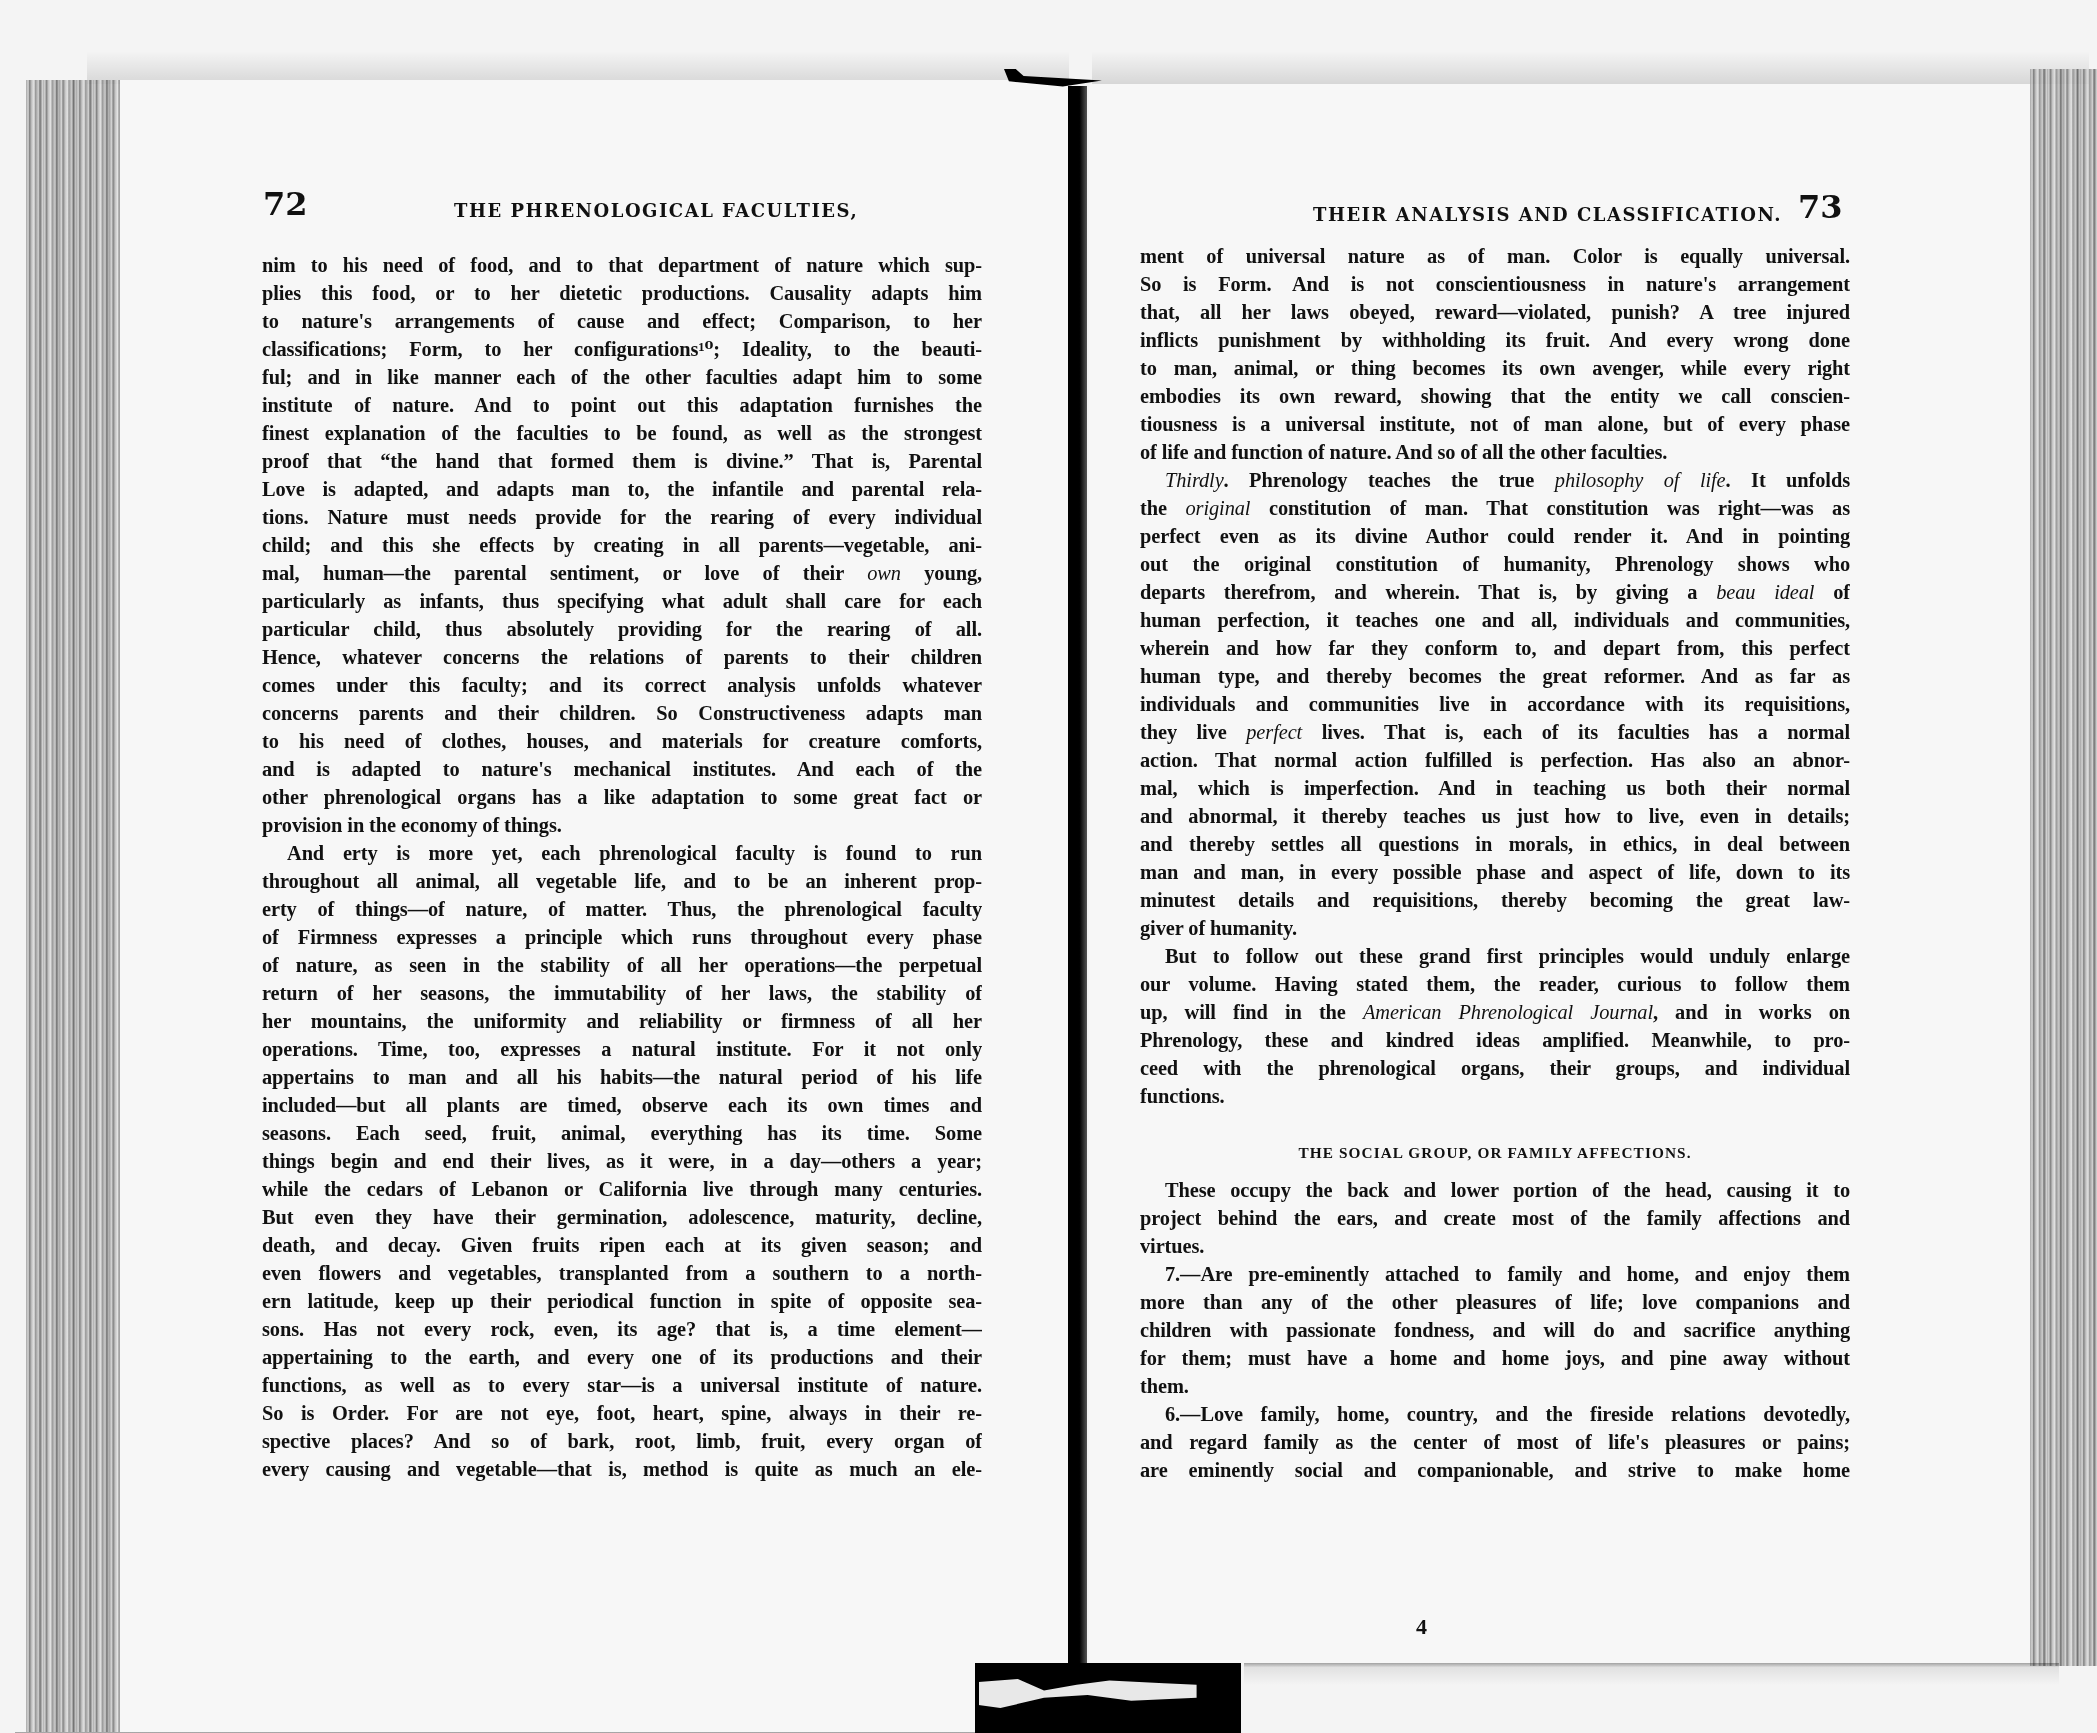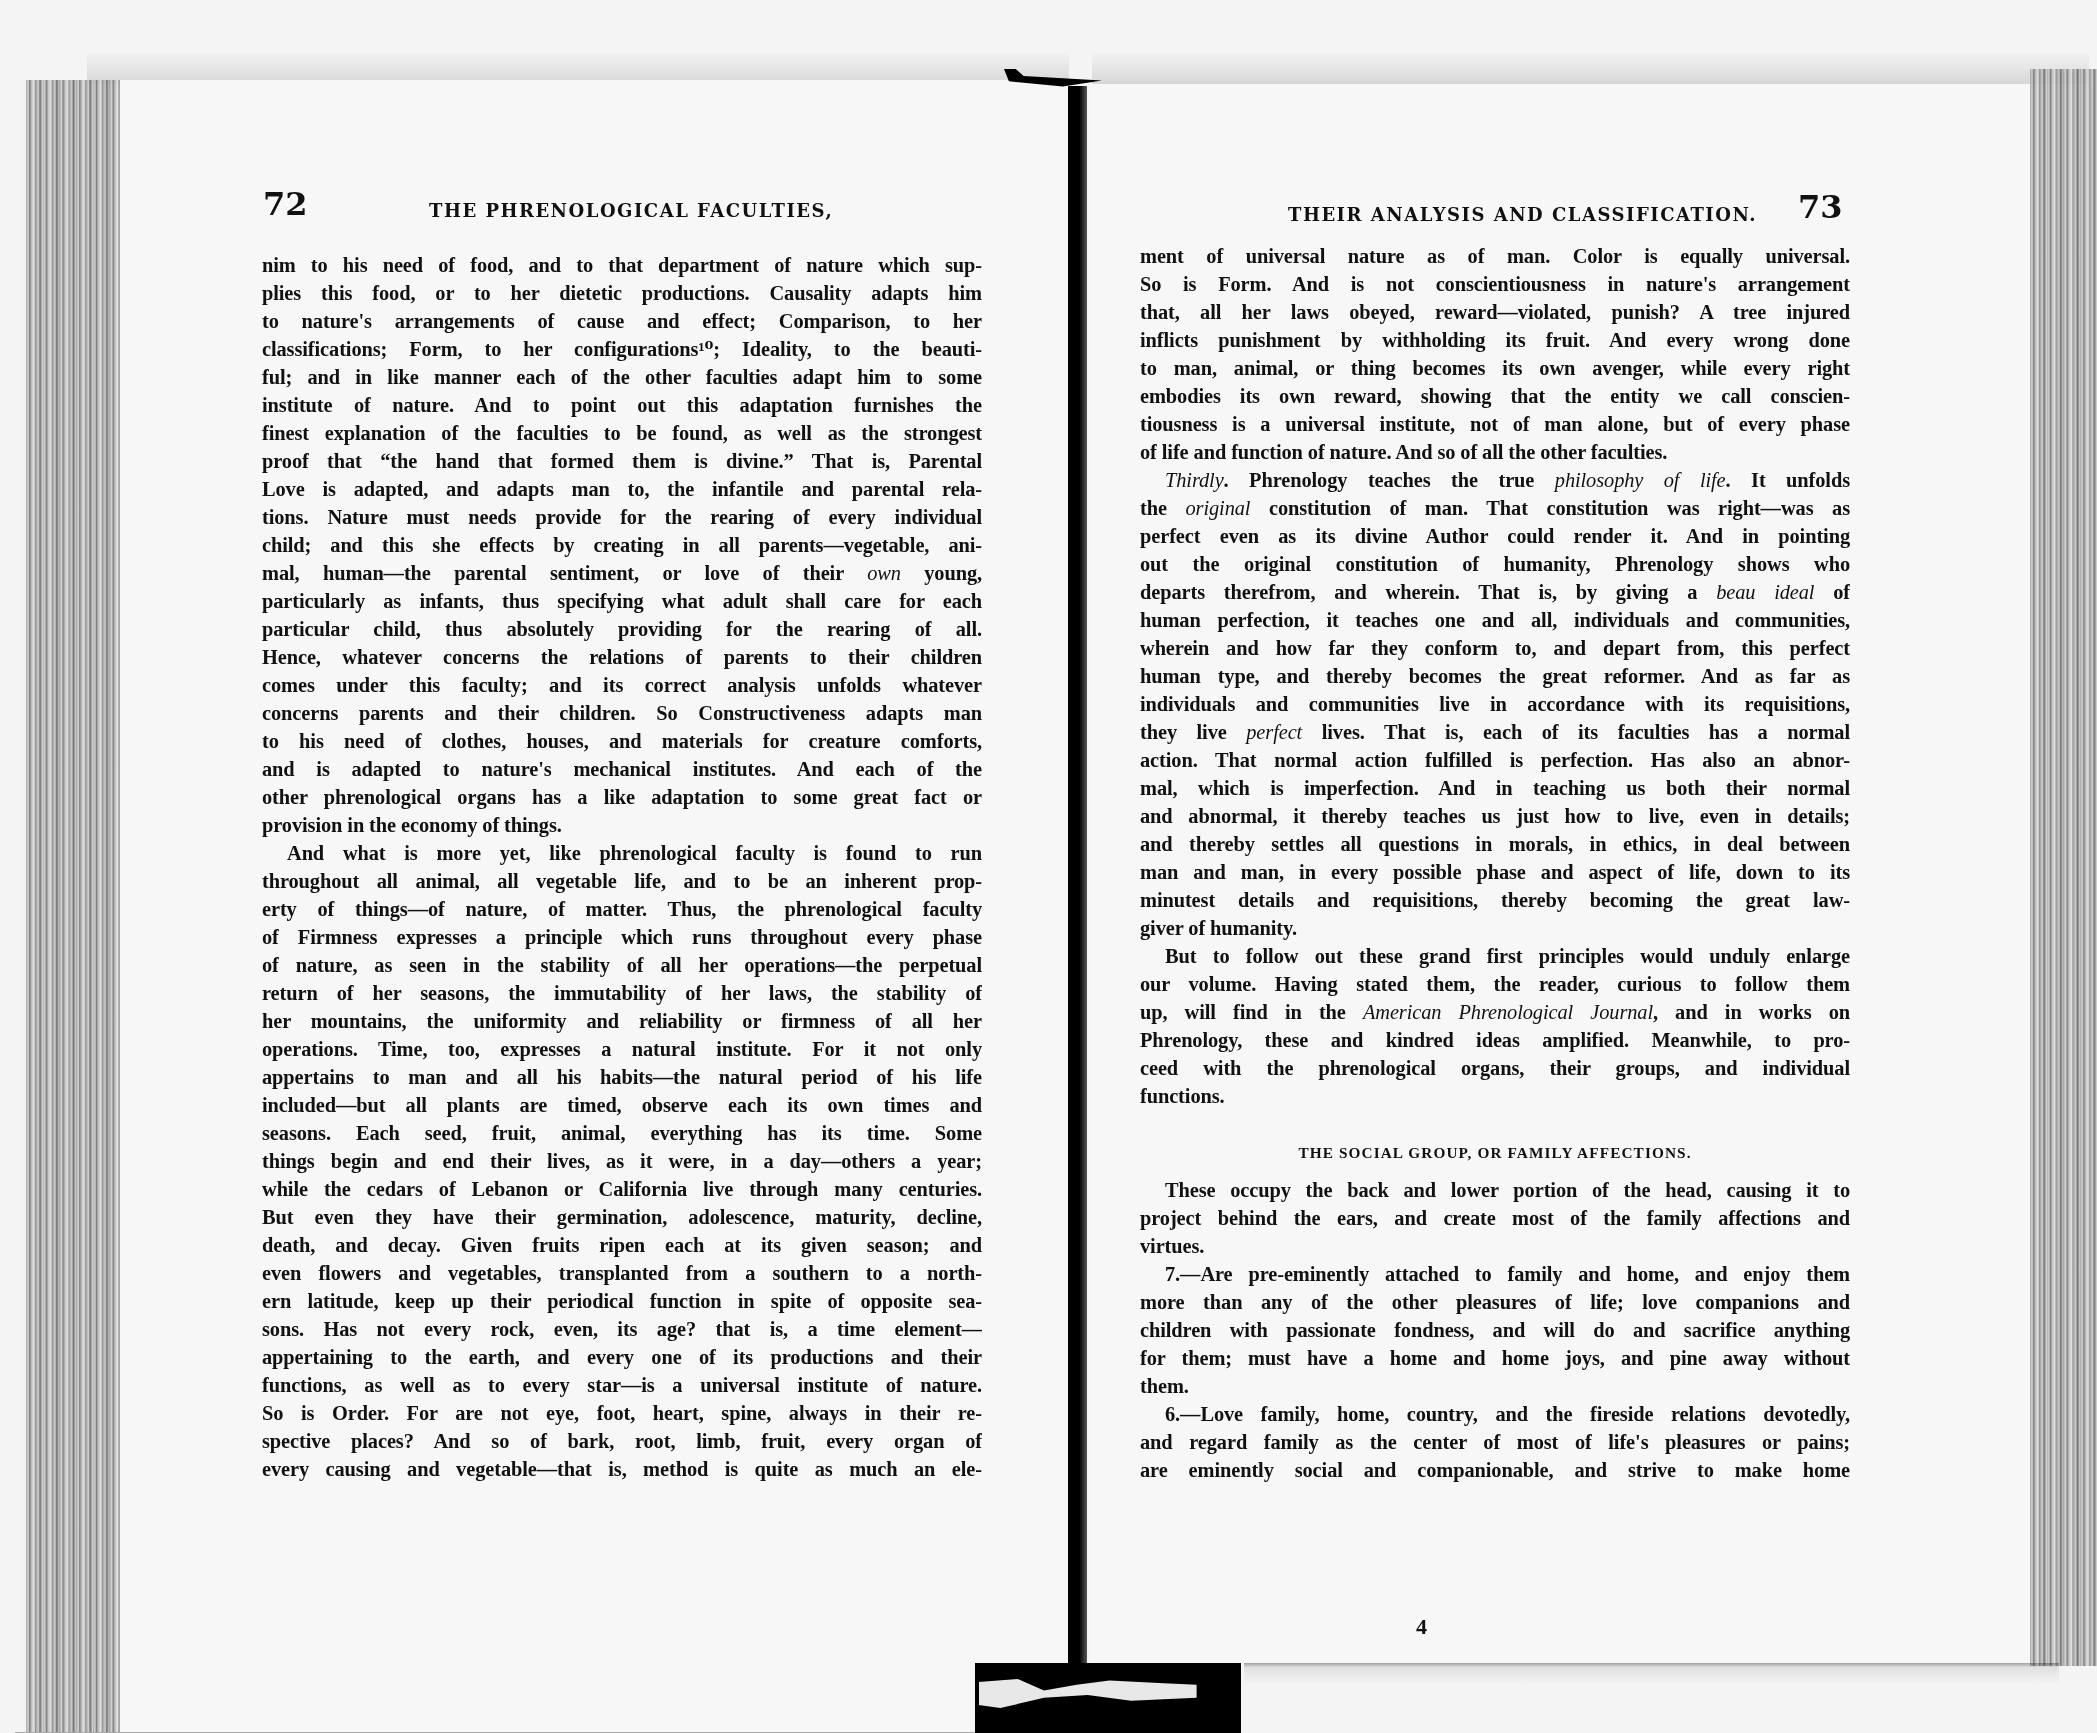--- a/index.html
+++ b/index.html
@@ -62,21 +62,21 @@
     }
     .binding-block .tear {
       position: absolute; left: 3.6px; top: 16px; width: 218px; height: 29px;
       background: #e8e8e8;
       clip-path: polygon(0 10%, 18% 0, 30% 40%, 45% 20%, 60% 5%, 85% 15%, 100% 20%, 100% 65%, 70% 75%, 50% 55%, 30% 65%, 10% 100%, 0 90%);
     }
 
     
     .running-head {
       position: absolute; font-weight: bold; letter-spacing: 1.5px;
-      font-size: 18px; white-space: nowrap;
+      font-size: 18px; white-space: nowrap; margin-left: 25px;
     }
     .page-num {
       position: absolute; font-weight: bold; font-size: 32px;
     }
 
     
     .text-block {
       position: absolute; font-size: 20.4px; line-height: 28px;
       font-weight: bold; text-align: justify;
       font-family: "Liberation Serif", "DejaVu Serif", serif;
@@ -141,21 +141,21 @@
       <span class="line">mal, human—the parental sentiment, or love of their <i>own</i> young,</span>
       <span class="line">particularly as infants, thus specifying what adult shall care for each</span>
       <span class="line">particular child, thus absolutely providing for the rearing of all.</span>
       <span class="line">Hence, whatever concerns the relations of parents to their children</span>
       <span class="line">comes under this faculty; and its correct analysis unfolds whatever</span>
       <span class="line">concerns parents and their children.  So Constructiveness adapts man</span>
       <span class="line">to his need of clothes, houses, and materials for creature comforts,</span>
       <span class="line">and is adapted to nature's mechanical institutes.  And each of the</span>
       <span class="line">other phrenological organs has a like adaptation to some great fact or</span>
       <span class="line last">provision in the economy of things.</span>
-      <span class="line ind">And what is more yet, like phrenological faculty is found to run</span>
+      <span class="line ind">And erty is more yet, each phrenological faculty is found to run</span>
       <span class="line">throughout all animal, all vegetable life, and to be an inherent prop-</span>
       <span class="line">erty of things—of nature, of matter.  Thus, the phrenological faculty</span>
       <span class="line">of Firmness expresses a principle which runs throughout every phase</span>
       <span class="line">of nature, as seen in the stability of all her operations—the perpetual</span>
       <span class="line">return of her seasons, the immutability of her laws, the stability of</span>
       <span class="line">her mountains, the uniformity and reliability or firmness of all her</span>
       <span class="line">operations.  Time, too, expresses a natural institute.  For it not only</span>
       <span class="line">appertains to man and all his habits—the natural period of his life</span>
       <span class="line">included—but all plants are timed, observe each its own times and</span>
       <span class="line">seasons.  Each seed, fruit, animal, everything has its time.  Some</span>

